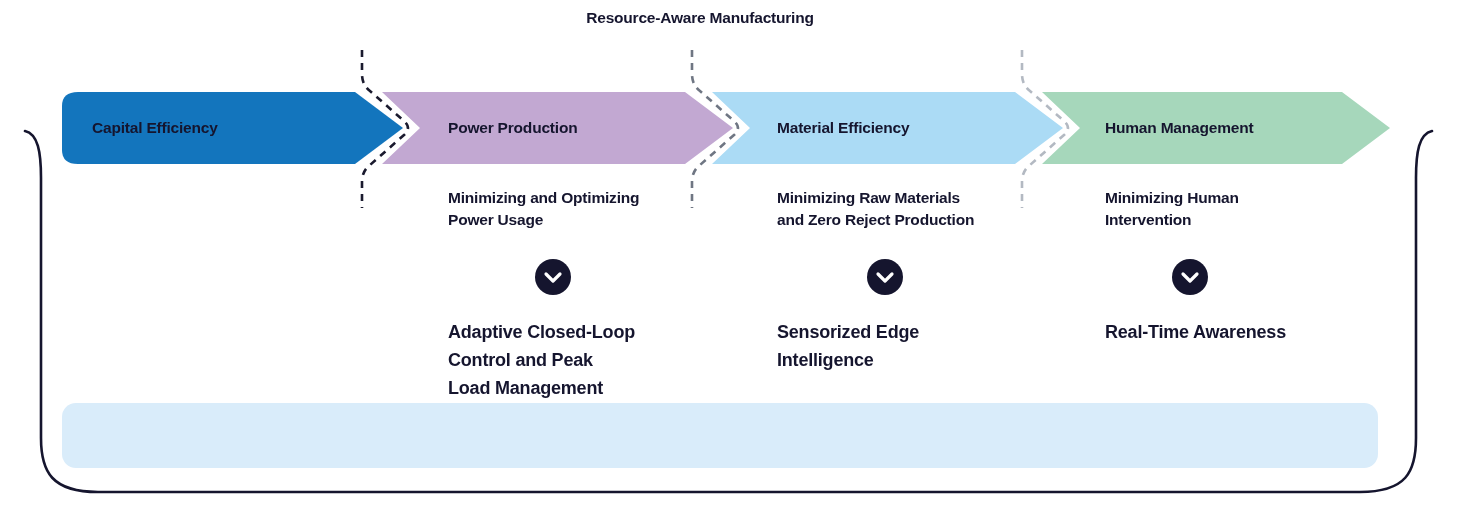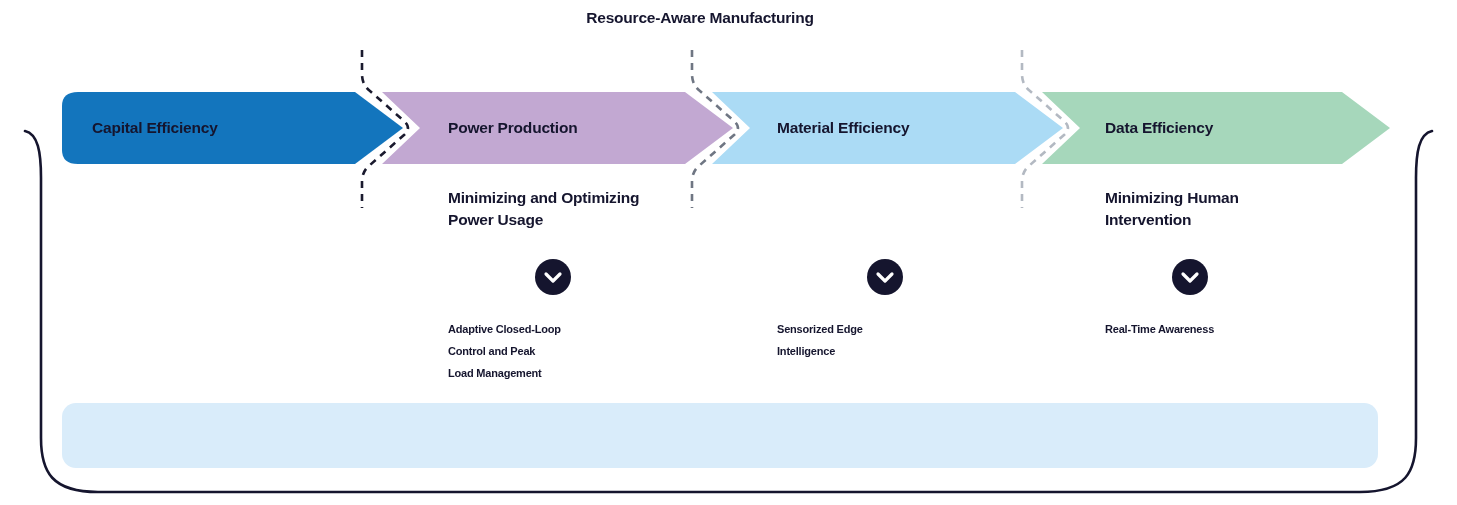--- a/index.html
+++ b/index.html
@@ -12,21 +12,21 @@
     overflow:hidden;
   }
   .layer{position:absolute;left:0;top:0;width:1457px;height:505px;}
   .txt{position:absolute;font-weight:bold;color:#15152e;letter-spacing:-0.2px;}
   .title{
     left:0;top:9;width:1400px;top:9px;
     text-align:center;font-size:15.5px;
   }
   .stage-label{top:119px;font-size:15.5px;}
   .stage-desc{top:187px;font-size:15.5px;line-height:21.5px;white-space:pre-line;}
-  .enabler{top:318px;font-size:11px;line-height:22px;white-space:pre-line;}
+  .enabler{top:318px;font-size:18px;line-height:28px;white-space:pre-line;}
   .c1{left:92px;}  .c2{left:448px;}  .c3{left:777px;}  .c4{left:1105px;}
   .foundation-label{
     left:62px;top:427px;width:1316px;
     text-align:center;font-size:15.5px;
   }
 </style>
 </head>
 <body>
 
 <div class="canvas">
@@ -76,24 +76,26 @@
         <path d="M 1183 274 L 1190 281 L 1197 274" fill="none" stroke="#ffffff" stroke-width="3.2" stroke-linecap="round" stroke-linejoin="round"></path>
       </g>
     </g>
   </svg>
 
   <div class="txt title">Resource-Aware Manufacturing</div>
 
   <div class="txt stage-label c1">Capital Efficiency</div>
   <div class="txt stage-label c2">Power Production</div>
   <div class="txt stage-label c3">Material Efficiency</div>
-  <div class="txt stage-label c4">Data Efficiency</div>
+  <div class="txt stage-label c4">Human Management</div>
 
   <div class="txt stage-desc c2">Minimizing and Optimizing
 Power Usage</div>
+  <div class="txt stage-desc c3">Minimizing Raw Materials
+and Zero Reject Production</div>
   <div class="txt stage-desc c4">Minimizing Human
 Intervention</div>
 
   <div class="txt enabler c2">Adaptive Closed-Loop
 Control and Peak
 Load Management</div>
   <div class="txt enabler c3">Sensorized Edge
 Intelligence</div>
   <div class="txt enabler c4">Real-Time Awareness</div>
 

